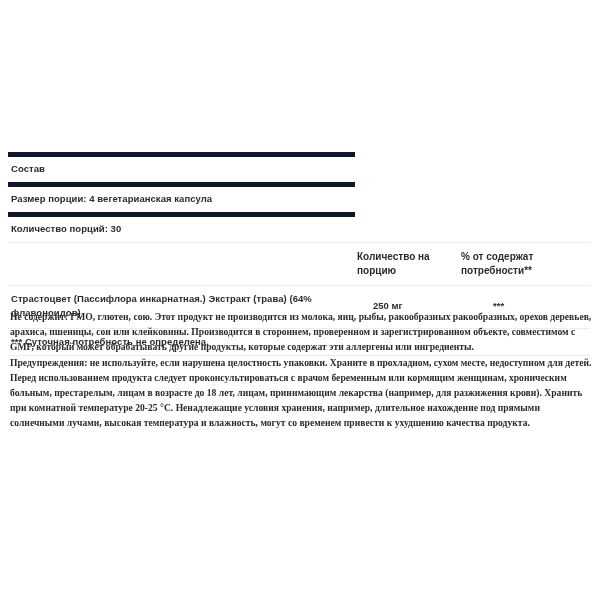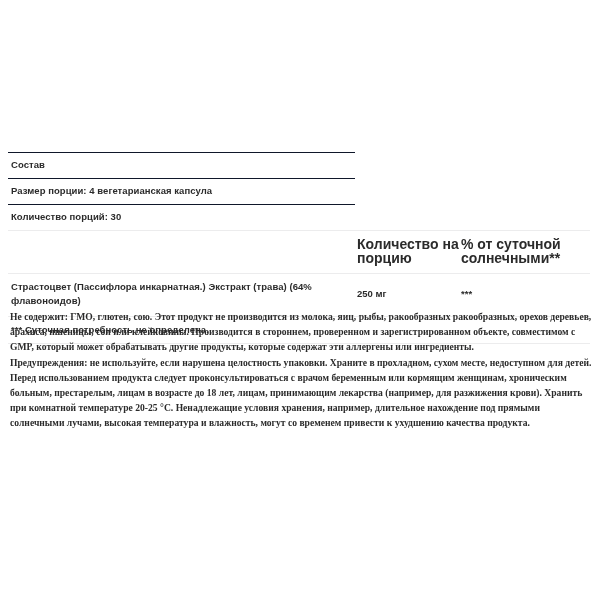--- a/index.html
+++ b/index.html
@@ -33,21 +33,21 @@
   }
 
   .frow {
     position: relative;
     box-sizing: border-box;
   }
 
   
   .frow.narrow {
     width: 347px;
-    border-top: 1px solid #0f172a;
+    border-top: 5px solid #0f172a;
   }
   
   .frow.wide {
     width: 582px;
     border-top: 1px solid #ececed;
   }
 
   .frow-inner {
     display: flex;
     align-items: flex-start;
@@ -77,38 +77,39 @@
     letter-spacing: 0.05px;
     color: #2b2b2b;
   }
 
   .head-row .frow-inner {
     padding-top: 7px;
     padding-bottom: 8px;
   }
 
   .head-label {
-    font-size: 14px;
+    font-size: 10px;
     line-height: 13.5px;
     font-weight: 700;
     color: #2b2b2b;
   }
 
   .ing-row .frow-inner {
     padding-top: 6px;
     padding-bottom: 8px;
   }
 
   .amount-val,
   .dv-val {
     font-size: 9.5px;
     line-height: 14px;
     font-weight: 700;
     color: #2b2b2b;
     padding-top: 7px;
+    margin-left: 16px;
   }
 
   .note-row .frow-inner {
     padding-top: 6px;
     padding-bottom: 6px;
     align-items: flex-end;
   }
 
   
   .body-copy {
@@ -153,21 +154,21 @@
     <div class="frow narrow">
       <div class="frow-inner">
         <div class="cell-name facts-text">Количество порций: 30</div>
       </div>
     </div>
 
     <div class="frow wide head-row">
       <div class="frow-inner">
         <div class="cell-name head-label"></div>
         <div class="cell-amount head-label">Количество на порцию</div>
-        <div class="cell-dv head-label">% от суточной солнечными**</div>
+        <div class="cell-dv head-label">% от содержат потребности**</div>
       </div>
     </div>
 
     <div class="frow wide ing-row">
       <div class="frow-inner">
         <div class="cell-name facts-text">Страстоцвет (Пассифлора инкарнатная.) Экстракт (трава) (64% флавоноидов)</div>
         <div class="cell-amount amount-val">250 мг</div>
         <div class="cell-dv dv-val">***</div>
       </div>
     </div>

